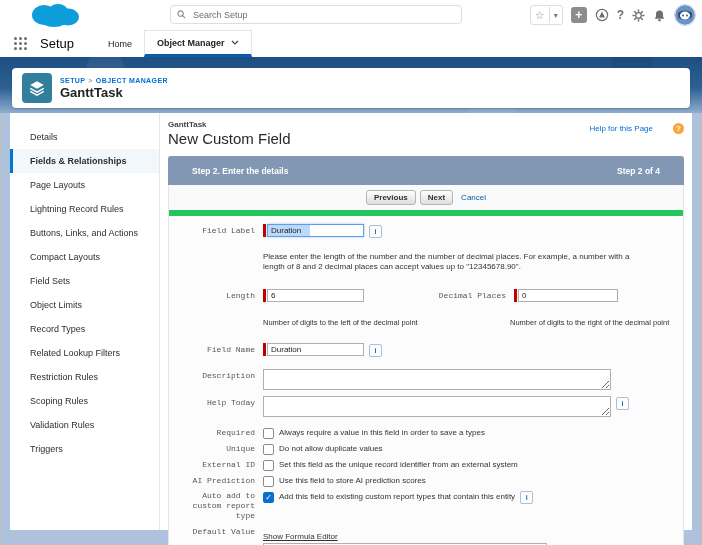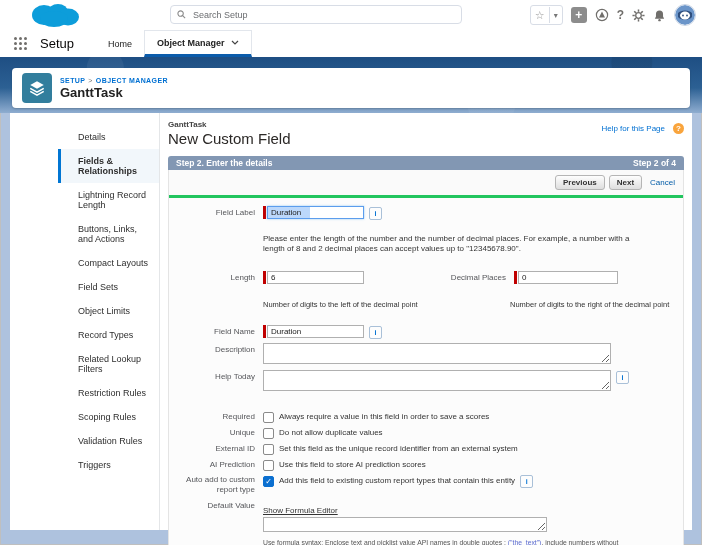--- a/index.html
+++ b/index.html
@@ -40,40 +40,40 @@
       radial-gradient(circle at 90% 10%, rgba(0,0,0,.08) 0 20px, transparent 21px),
       linear-gradient(180deg,#1e4e83 0%, #2c6093 55%, #8fadd0 100%);}
   .banner-card{position:absolute;left:12px;right:12px;top:11px;height:40px;background:#fff;border-radius:4px;box-shadow:0 1px 2px rgba(0,0,0,.2);display:flex;align-items:center;padding-left:10px;box-sizing:border-box;}
   .obj-icon{width:30px;height:30px;border-radius:4px;background:#327e9d;display:flex;align-items:center;justify-content:center;flex:none;margin-right:8px;}
   .crumb{font-size:7px;font-weight:bold;letter-spacing:.4px;color:#0070d2;cursor:pointer;}
   .crumb .sep{color:#747474;margin:0 3px;font-weight:normal;}
   .obj-title{font-size:13px;font-weight:bold;color:#222;margin-top:1px;}
   
   .content{position:absolute;top:113px;left:10px;width:682px;height:417px;background:#fff;display:flex;}
   .sidebar{width:150px;flex:none;border-right:1px solid #e4e6e8;padding-top:12px;box-sizing:border-box;}
-  .sb-item{font-size:9px;color:#2e2e2e;padding:7px 6px 7px 20px;cursor:pointer;margin-left:48px;}
+  .sb-item{font-size:9px;color:#2e2e2e;padding:7px 6px 7px 20px;cursor:pointer;}
   .sb-item.active{font-weight:bold;background:#f2f7fb;border-left:3px solid #0176d3;padding-left:17px;}
   .main{flex:1;padding:7px 8px 0 8px;box-sizing:border-box;position:relative;}
   .main-head{position:relative;}
   .ctx-title{font-size:8px;font-weight:bold;color:#444;}
   .page-title{font-size:15px;color:#2b2826;margin-top:1px;}
-  .help-row{position:absolute;top:3px;right:0;display:flex;align-items:center;gap:8px;}
+  .help-row{position:absolute;top:3px;right:0;display:flex;align-items:center;gap:20px;}
   .help-link{font-size:8px;color:#0070d2;text-decoration:none;cursor:pointer;}
   .help-q{width:11px;height:11px;border-radius:50%;background:#f9a43c;color:#fff;font-size:8px;font-weight:bold;display:flex;align-items:center;justify-content:center;cursor:pointer;}
   
-  .step-bar{margin-top:9px;height:14px;background:#8297b3;border-radius:3px 3px 0 0;color:#fff;font-size:8.5px;font-weight:bold;display:flex;align-items:center;justify-content:space-between;padding:0 8px;}
+  .step-bar{margin-top:9px;height:29px;background:#8297b3;border-radius:3px 3px 0 0;color:#fff;font-size:8.5px;font-weight:bold;display:flex;align-items:center;justify-content:space-between;padding:0 24px;}
   .panel{background:#fafafa;border:1px solid #e4e4e4;border-top:none;}
   .btn-row{display:flex;justify-content:flex-end;align-items:center;gap:4px;padding:5px 8px;}
-  .btn-row.top{border-bottom:3px solid #22c55e;}
+  .btn-row.top{border-bottom:6px solid #22c55e;justify-content:center;}
   .sf-btn{font-family:"Liberation Sans",sans-serif;font-size:8px;font-weight:bold;color:#333;background:linear-gradient(#fefefe,#dedede);border:1px solid #b5b5b5;border-radius:3px;padding:2px 7px;cursor:pointer;}
   .cancel-link{font-size:8px;color:#015ba7;text-decoration:none;margin-left:4px;cursor:pointer;}
   
   .form{padding:8px 6px 10px 2px;background:#fcfcfc;}
   .frow{display:flex;align-items:flex-start;}
-  .flbl{width:84px;flex:none;text-align:right;font-size:8px;color:#55565a;padding-top:2px;line-height:1.25;margin-right:8px;}
+  .flbl{width:84px;flex:none;text-align:right;font-size:8px;color:#55565a;padding-top:2px;line-height:1.25;margin-right:8px;font-family:Liberation Mono, monospace;}
   .flbl.lbl2{width:132px;margin-left:10px;}
   .fctl{display:flex;align-items:flex-start;}
   .req{width:3px;height:13px;background:#c00000;margin-right:1px;flex:none;}
   .tin{height:13px;box-sizing:border-box;border:1px solid #b0b0b0;font-size:8px;color:#222;padding:0 3px;font-family:"Liberation Sans",sans-serif;background:#fff;}
   .tin.focused{border:1px solid #5c9ded;box-shadow:0 0 2px rgba(82,168,236,.6);background:linear-gradient(90deg,#bcd8fb 0 42px,#fff 42px);}
   .tarea{box-sizing:border-box;border:1px solid #b0b0b0;background:#fff;resize:none;font-family:"Liberation Sans",sans-serif;font-size:8px;}
   .info{width:11px;height:11px;flex:none;margin-left:5px;margin-top:1px;border:1px solid #a9c0d8;border-radius:2px;background:#fdfdfd;color:#0070d2;font-size:7px;font-weight:bold;font-style:normal;display:flex;align-items:center;justify-content:center;cursor:pointer;}
   .intro{font-size:8px;color:#333;max-width:382px;line-height:1.3;}
   .fhelp{font-size:7.5px;color:#333;}
   .cbrow{display:flex;align-items:flex-start;margin-bottom:4px;}
@@ -189,21 +189,22 @@
       </div>
       <div class="obj-title">GanttTask</div>
     </div>
   </div>
 </div>
 
 <div class="content">
   <div class="sidebar" id="sidebar">
       <div class="sb-item">Details</div>
       <div class="sb-item active">Fields &amp; Relationships</div>
-      <div class="sb-item">Lightning Record Length</div>
+      <div class="sb-item">Page Layouts</div>
+      <div class="sb-item">Lightning Record Rules</div>
       <div class="sb-item">Buttons, Links, and Actions</div>
       <div class="sb-item">Compact Layouts</div>
       <div class="sb-item">Field Sets</div>
       <div class="sb-item">Object Limits</div>
       <div class="sb-item">Record Types</div>
       <div class="sb-item">Related Lookup Filters</div>
       <div class="sb-item">Restriction Rules</div>
       <div class="sb-item">Scoping Rules</div>
       <div class="sb-item">Validation Rules</div>
       <div class="sb-item">Triggers</div>
@@ -267,40 +268,40 @@
 
         <div class="frow" style="margin-top:16px">
           <div class="flbl">Field Name</div>
           <div class="fctl">
             <span class="req"></span>
             <input class="tin" style="width: 97px;" value="Duration">
             <i class="info">i</i>
           </div>
         </div>
 
-        <div class="frow" style="margin-top:4px">
+        <div class="frow" style="margin-top:12px">
           <div class="flbl">Description</div>
           <div class="fctl">
             <textarea class="tarea" style="width: 348px; height: 21px; resize: both;"></textarea>
           </div>
         </div>
 
         <div class="frow" style="margin-top:6px">
           <div class="flbl">Help Today</div>
           <div class="fctl">
             <textarea class="tarea" style="width: 348px; height: 21px; resize: both;"></textarea>
             <i class="info">i</i>
           </div>
         </div>
 
-        <div style="margin-top:20px">
+        <div style="margin-top:10px">
           <div class="cbrow">
             <div class="flbl" style="padding-top:1px">Required</div>
             <span class="cb"></span>
-            <span class="cbtext">Always require a value in this field in order to save a scores</span>
+            <span class="cbtext">Always require a value in this field in order to save a types</span>
           </div>
           <div class="cbrow">
             <div class="flbl" style="padding-top:1px">Unique</div>
             <span class="cb"></span>
             <span class="cbtext">Do not allow duplicate values</span>
           </div>
           <div class="cbrow">
             <div class="flbl" style="padding-top:1px">External ID</div>
             <span class="cb"></span>
             <span class="cbtext">Set this field as the unique record identifier from an external system</span>

